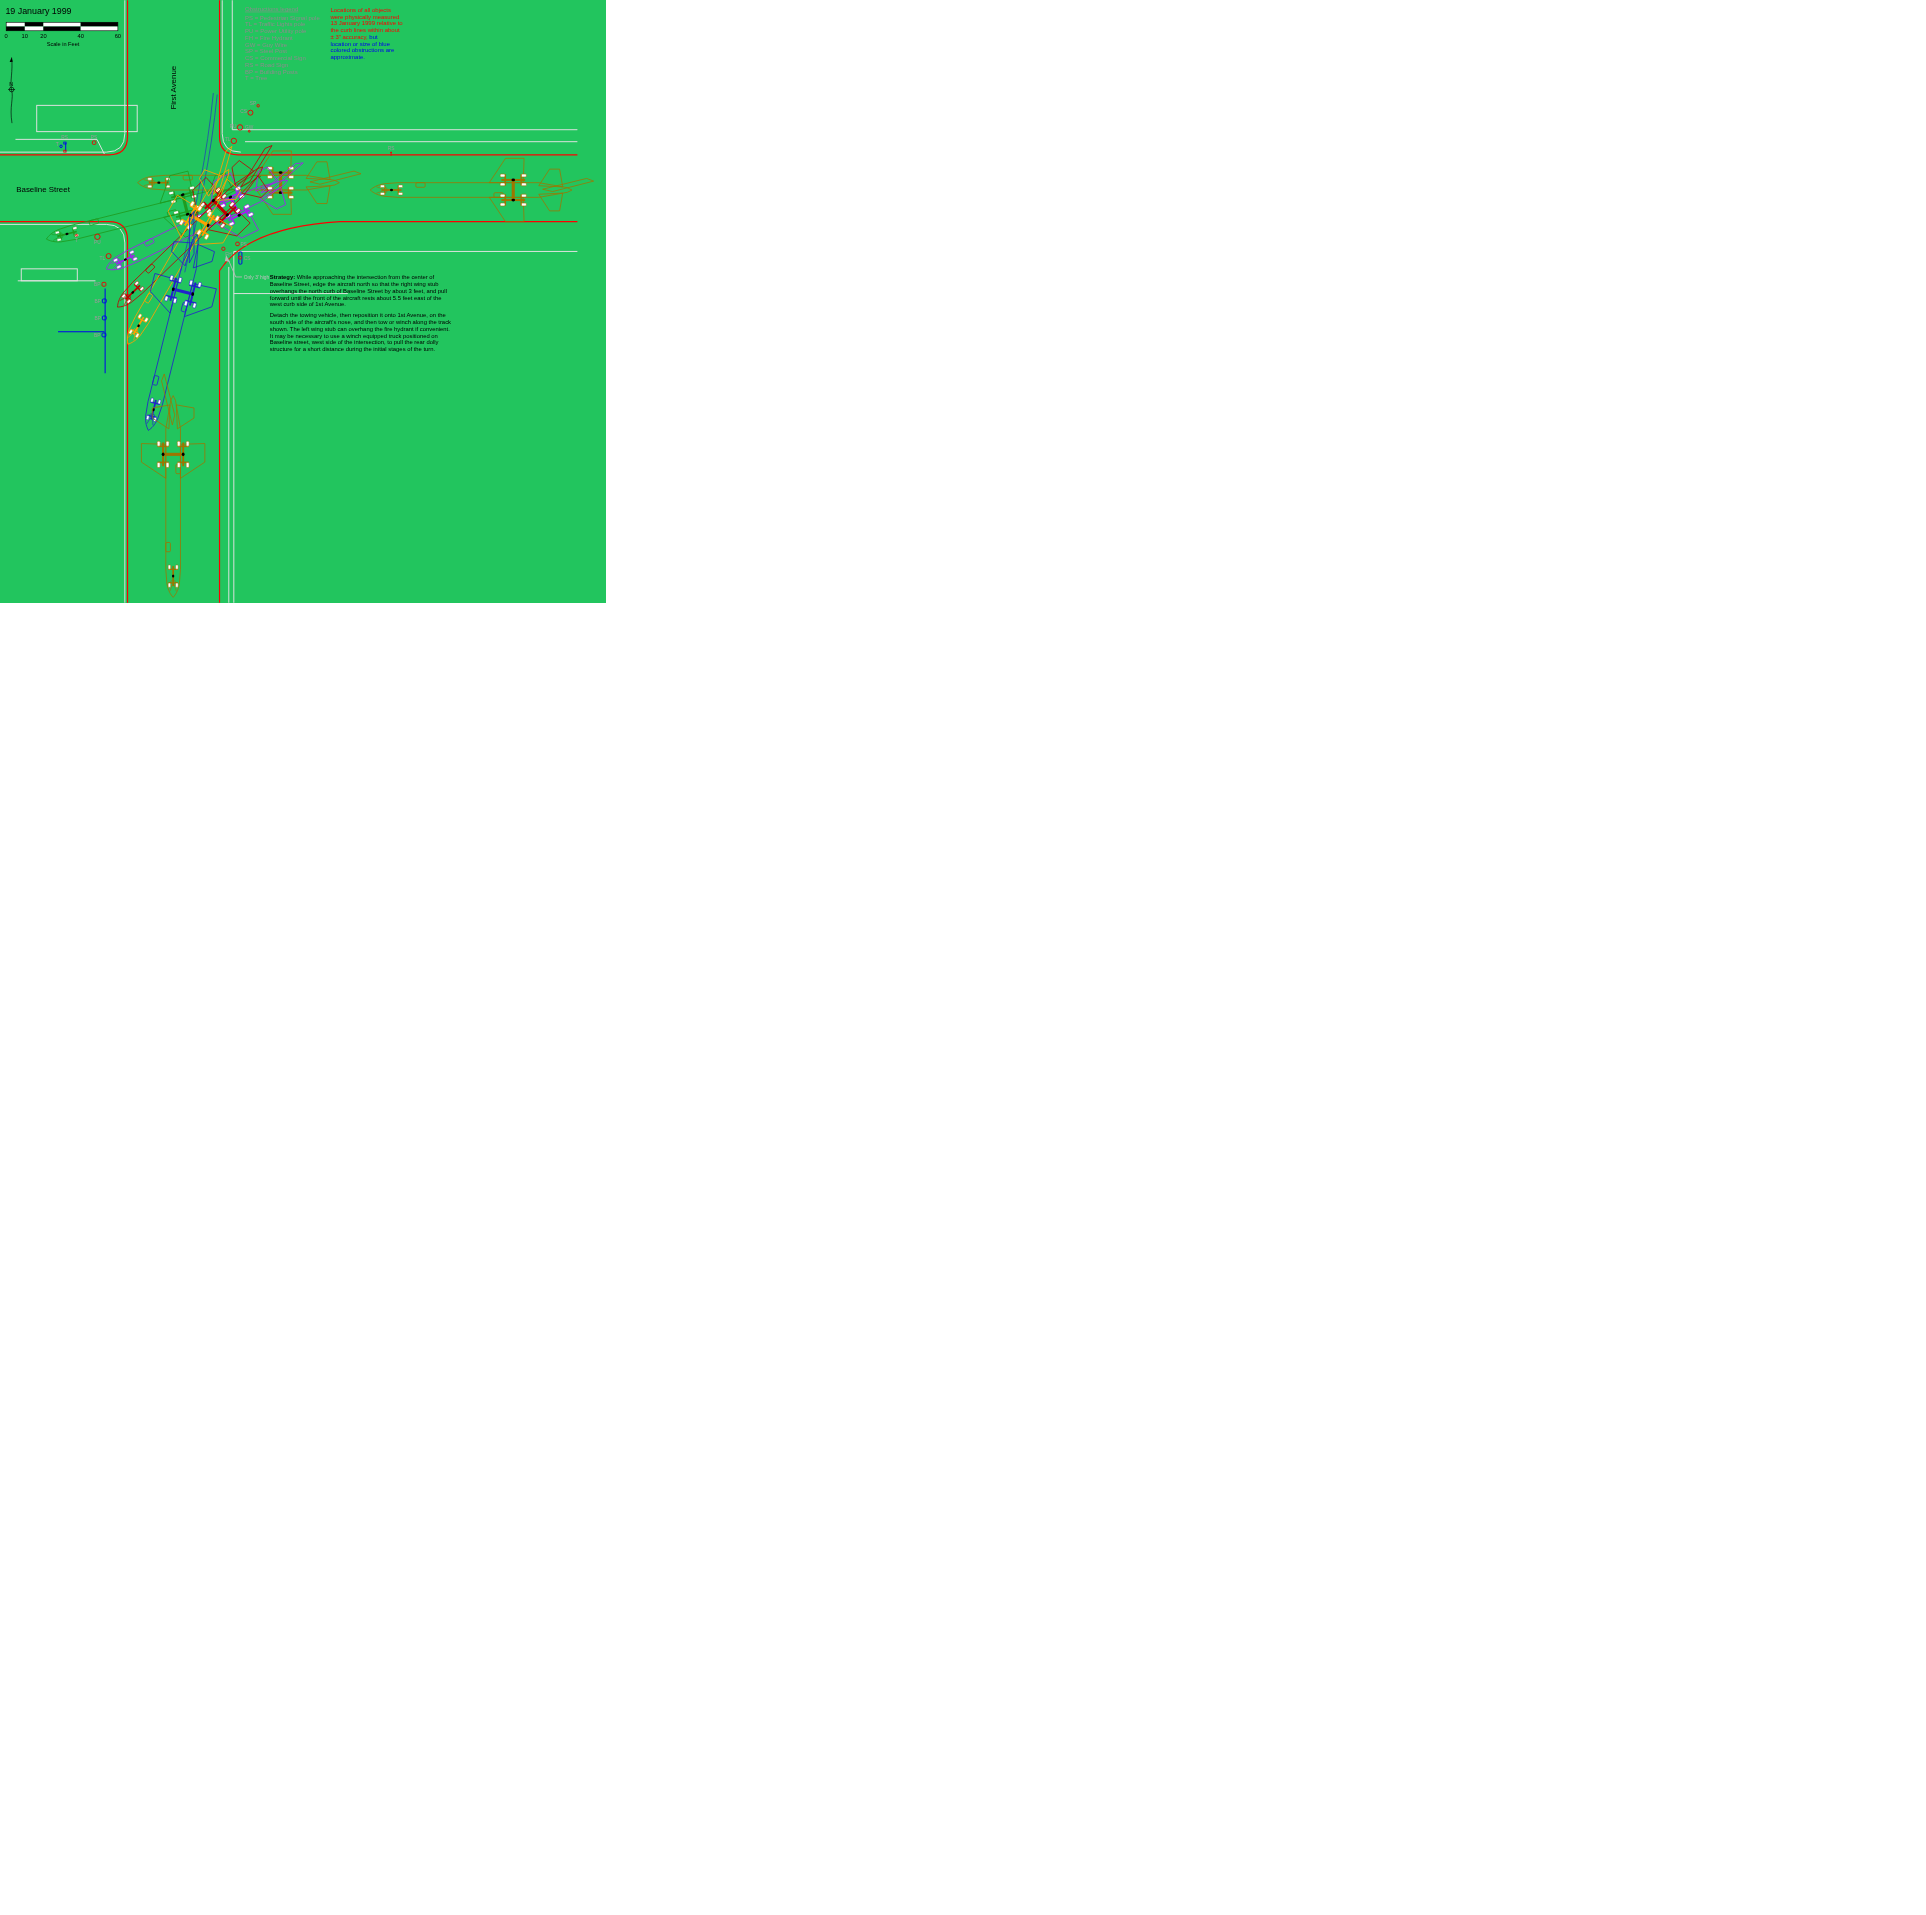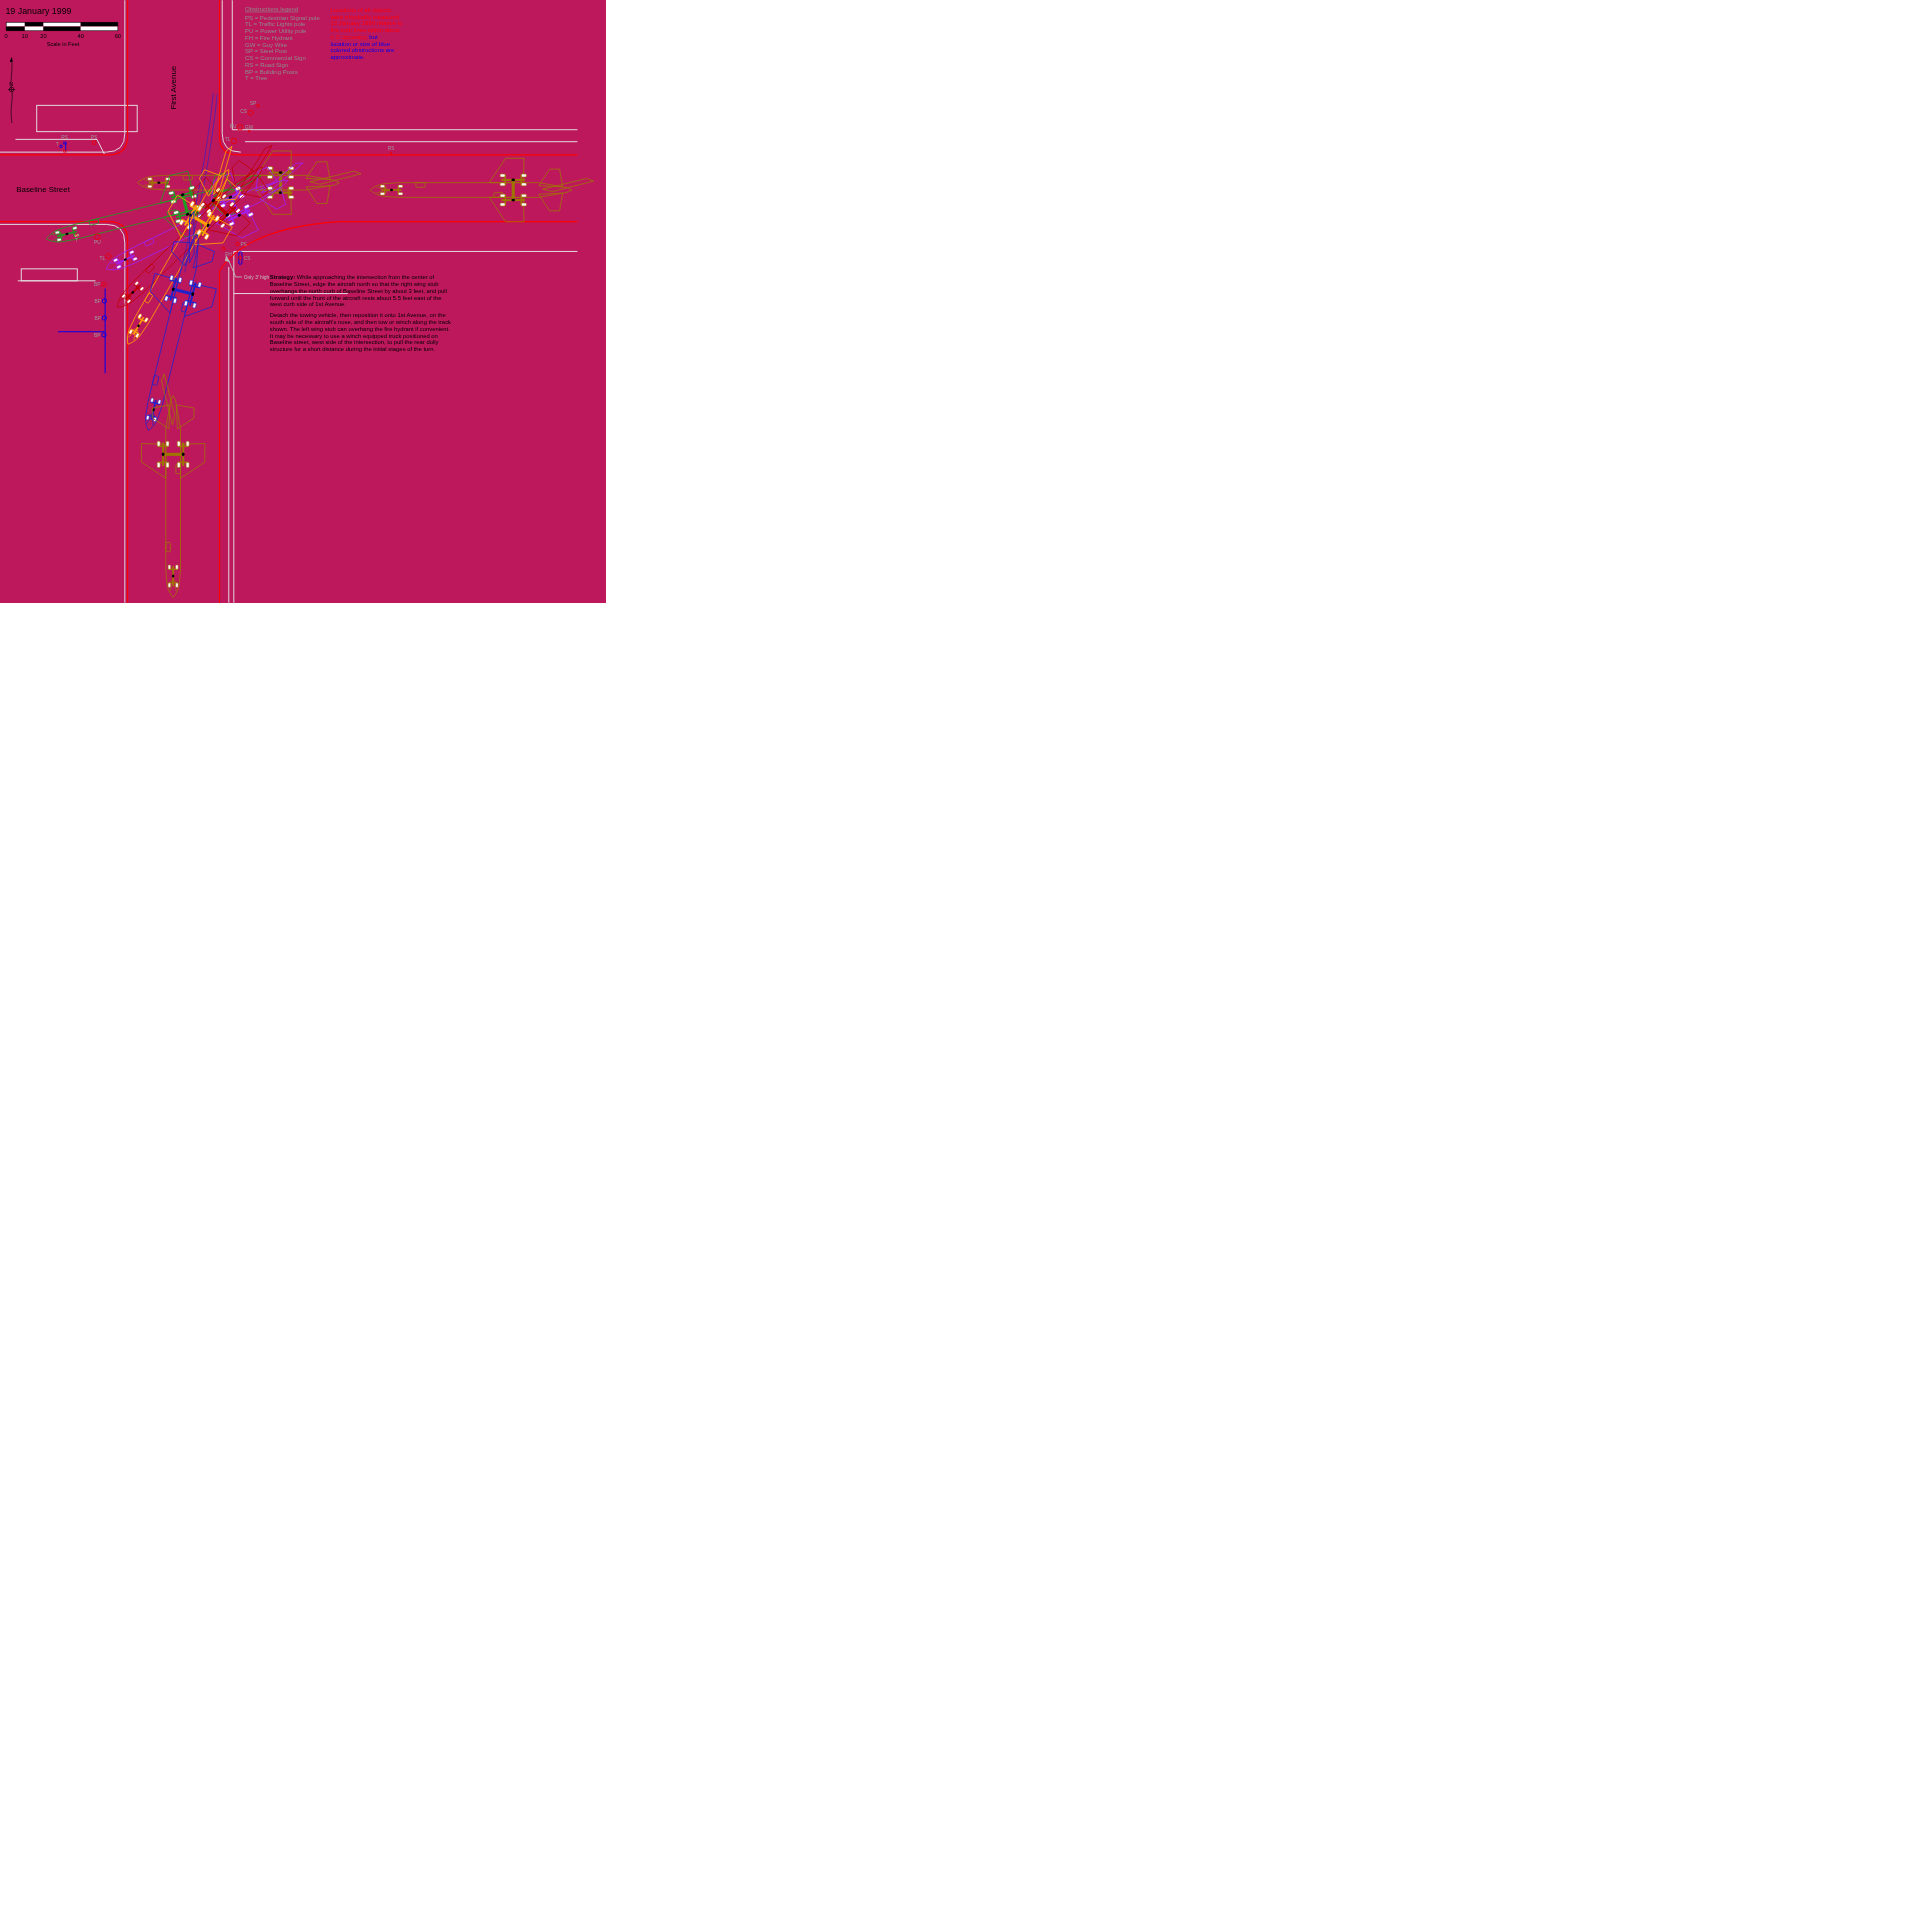--- a/index.html
+++ b/index.html
@@ -1,16 +1,16 @@
 <!DOCTYPE html>
 <html style="font-size:6.2px"><head>
 <meta charset="utf-8">
 <style>
   html,body{margin:0;padding:0;background:#fff;}
-  .stage{position:relative;width:606px;height:603px;background:#be185d;overflow:hidden;
+  .stage{position:relative;width:606px;height:603px;background:#22c55e;overflow:hidden;
          font-family:"Liberation Sans", sans-serif;}
   svg{position:absolute;left:0;top:0;}
   text{font-family:"Liberation Sans", sans-serif;}
   .lbl{fill:#9a9a9a;font-size:12.5px;}
   .legend-t{fill:#8c8c8c;font-size:15.5px;}
   .note-red{fill:#ff0000;font-size:15.5px;}
   .note-blue{fill:#0000ee;font-size:15.5px;}
   .strat{fill:#000;font-size:15.2px;}
   .faint{stroke:#e2e2e2;fill:none;stroke-width:2.5;}
   .curb{stroke:#ff0000;fill:none;stroke-width:3;}

